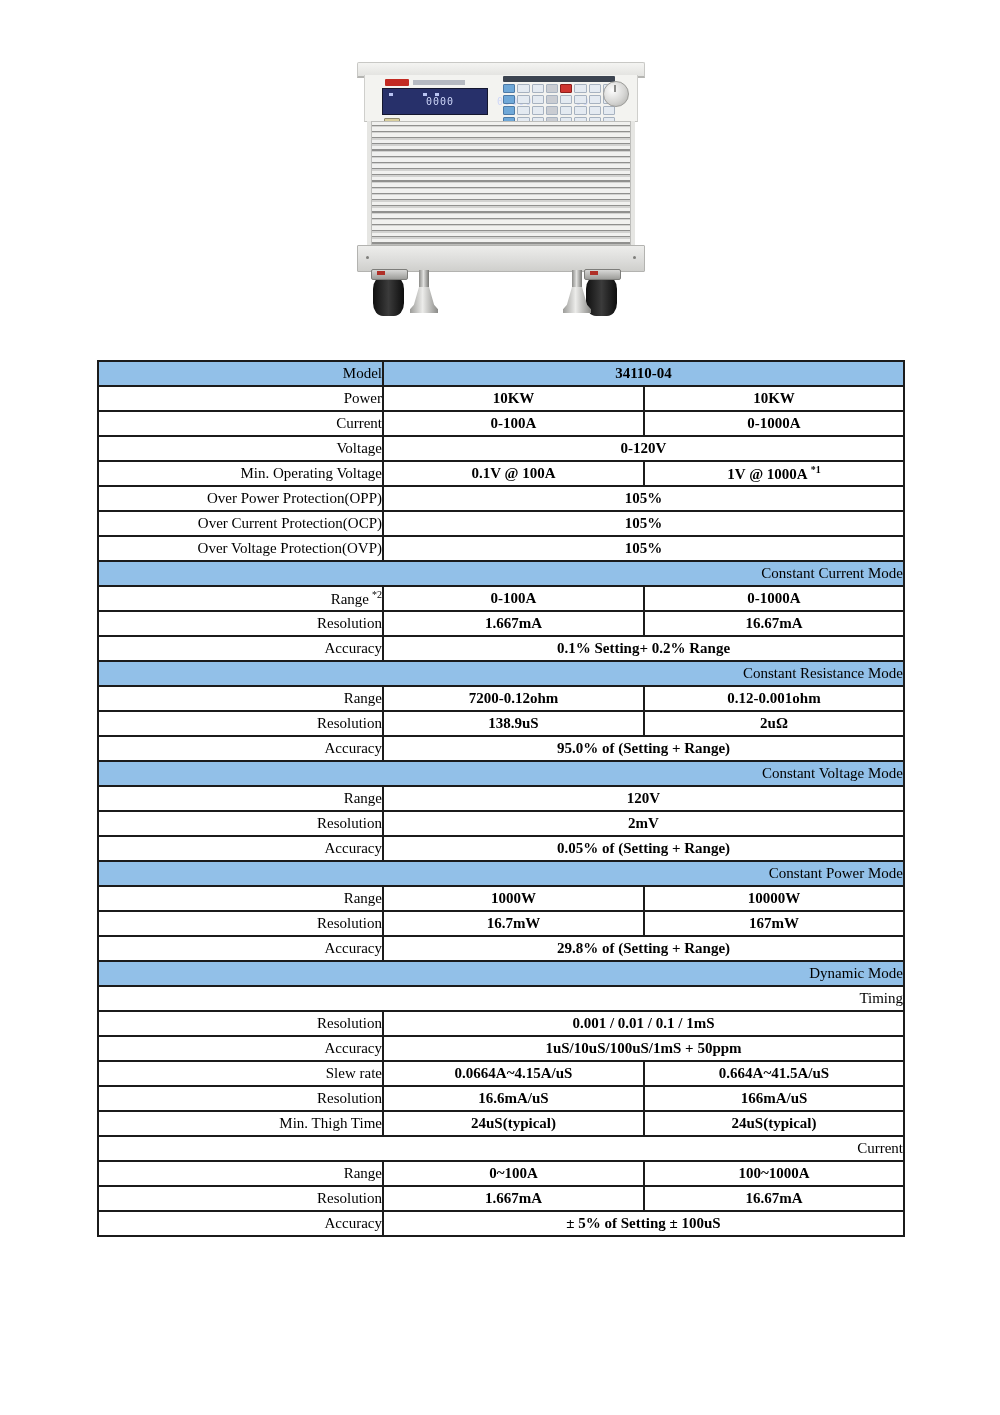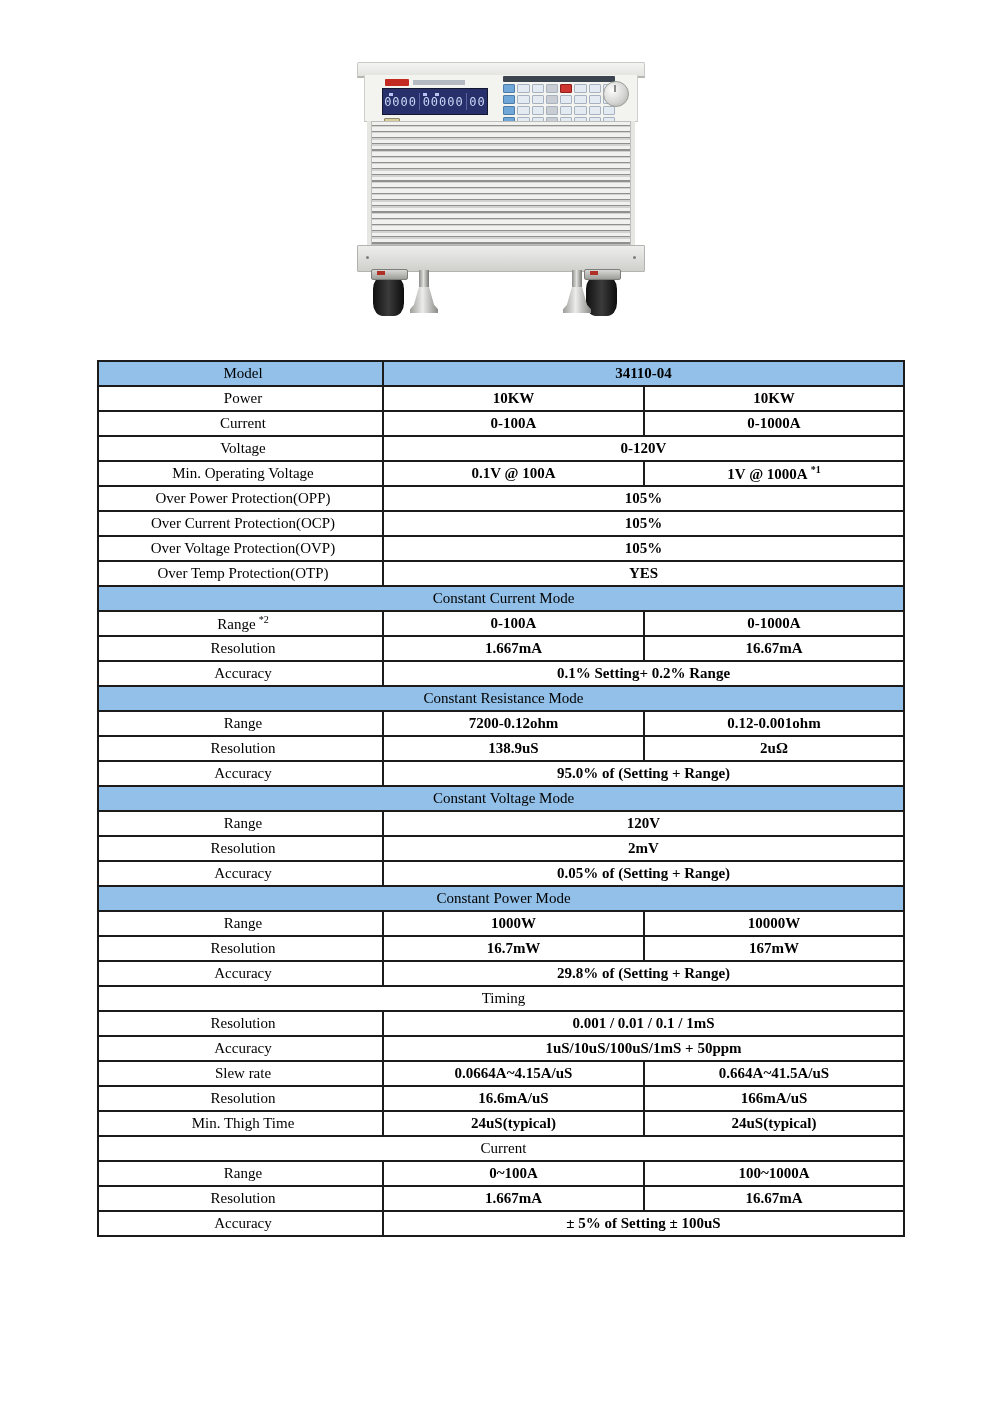--- a/index.html
+++ b/index.html
@@ -22,21 +22,21 @@
     border-bottom:1px solid #c2c2bf;
   }
   .dev-badge { position:absolute; left:20px; top:4px; width:24px; height:7px; background:var(--dev-badge_red,#c22a22); border-radius:1px; }
   .dev-model-bar { position:absolute; left:48px; top:5px; width:52px; height:5px; background:#9aa0ad; opacity:.7; }
   .dev-display {
     position:absolute; left:17px; top:13px; width:104px; height:25px;
     background:var(--dev-display_bg,#27306a); border:1px solid #14172f;
     display:flex; align-items:center; justify-content:space-around;
   }
   .dev-display .seg {
-    color:#cdd6f8; font-family:"DejaVu Sans Mono",monospace; font-size:12px; letter-spacing:1px;
+    color:#cdd6f8; font-family:"DejaVu Sans Mono",monospace; font-size:10px; letter-spacing:1px;padding-left:43px;
   }
   .seg-div { width:1px; height:70%; background:#5a64a0; }
   .disp-ind { position:absolute; width:4px; height:3px; background:#b9c4f2; top:4px; }
   .disp-ind.i1 { left:6px; } .disp-ind.i2 { left:40px; } .disp-ind.i3 { left:52px; }
   .dev-switch { position:absolute; left:19px; top:43px; width:14px; height:9px; background:#d9cf9e; border:1px solid #8f8a70; border-radius:1px; }
   .dev-keypad { position:absolute; left:138px; top:1px; width:112px; height:50px; }
   .kp-strip { position:absolute; left:0; top:0; right:0; height:6px; background:#3c4450; border-radius:1px; }
   .kp-grid {
     position:absolute; left:0; top:8px; right:0; bottom:0;
     display:grid; grid-template-columns:repeat(8,1fr); grid-template-rows:repeat(4,1fr); gap:2px;
@@ -83,21 +83,21 @@
   table.spec {
     position:absolute; left:97px; top:360px; width:806px;
     border-collapse:collapse; table-layout:fixed;
     font-family:"Liberation Serif", serif;
   }
   table.spec td {
     border:2px solid var(--tbl-border,#1b1b1b);
     height:23px; padding:0; font-size:15px; line-height:1.1;
     overflow:hidden; white-space:nowrap;
   }
-  table.spec td.lbl { text-align:center; padding-left:5px;margin-top:8px; }
+  table.spec td.lbl { text-align:right; padding-left:5px;margin-top:8px; }
   table.spec td.val { text-align:center;font-weight:bold; }
   table.spec tr.hdr td { background:var(--tbl-header_bg,#92c0e8); }
   table.spec sup { font-size:10px; margin-left:3px; }
 </style>
 </head>
 <body>
 
 <div class="page">
 
   <div class="device">
@@ -198,24 +198,20 @@
           <td class="val" colspan="2"><span>105%</span></td>
         </tr>
         <tr>
           <td class="lbl"><span>Over Current Protection(OCP)</span></td>
           <td class="val" colspan="2"><span>105%</span></td>
         </tr>
         <tr>
           <td class="lbl"><span>Over Voltage Protection(OVP)</span></td>
           <td class="val" colspan="2"><span>105%</span></td>
         </tr>
-        <tr>
-          <td class="lbl"><span>Over Temp Protection(OTP)</span></td>
-          <td class="val" colspan="2"><span>YES</span></td>
-        </tr>
         <tr class="hdr">
           <td class="lbl" colspan="3"><span>Constant Current Mode</span></td>
         </tr>
         <tr>
           <td class="lbl"><span>Range</span><sup>*2</sup></td>
           <td class="val"><span>0-100A</span></td>
           <td class="val"><span>0-1000A</span></td>
         </tr>
         <tr>
           <td class="lbl"><span>Resolution</span></td>
@@ -268,20 +264,23 @@
         </tr>
         <tr>
           <td class="lbl"><span>Resolution</span></td>
           <td class="val"><span>16.7mW</span></td>
           <td class="val"><span>167mW</span></td>
         </tr>
         <tr>
           <td class="lbl"><span>Accuracy</span></td>
           <td class="val" colspan="2"><span>29.8% of (Setting + Range)</span></td>
         </tr>
+        <tr class="hdr">
+          <td class="lbl" colspan="3"><span>Dynamic Mode</span></td>
+        </tr>
         <tr>
           <td class="lbl" colspan="3"><span>Timing</span></td>
         </tr>
         <tr>
           <td class="lbl"><span>Resolution</span></td>
           <td class="val" colspan="2"><span>0.001 / 0.01 / 0.1 / 1mS</span></td>
         </tr>
         <tr>
           <td class="lbl"><span>Accuracy</span></td>
           <td class="val" colspan="2"><span>1uS/10uS/100uS/1mS + 50ppm</span></td>

